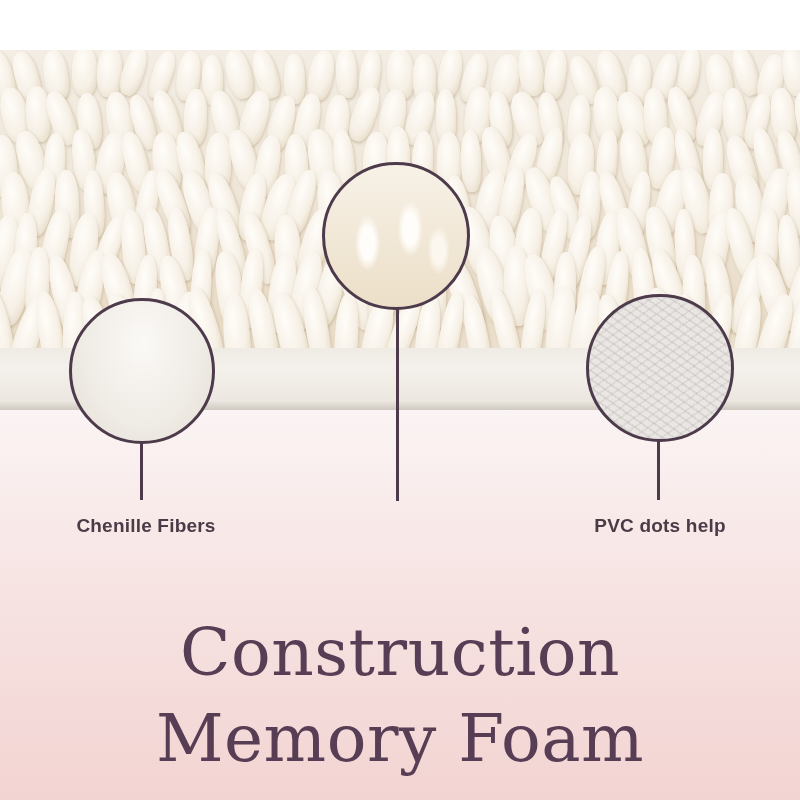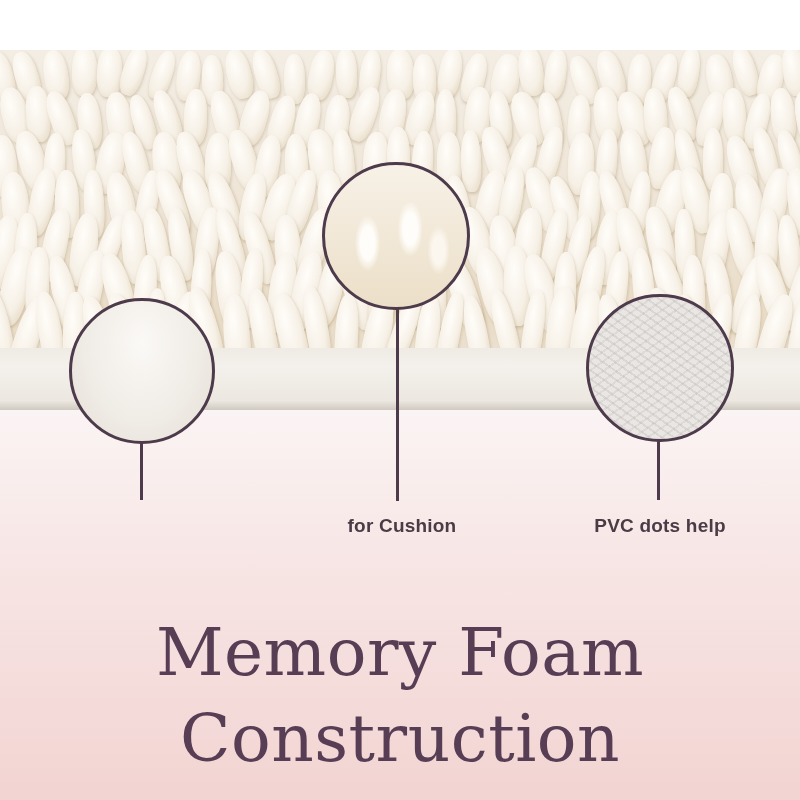--- a/index.html
+++ b/index.html
@@ -255,30 +255,30 @@
       <div class="loop" style="left: 736px; top: 238px; width: 22px; height: 86px; transform: rotate(9.9deg);"></div>
       <div class="loop" style="left: 761px; top: 237px; width: 26px; height: 86px; transform: rotate(16.8deg);"></div>
       <div class="loop" style="left: 790px; top: 237px; width: 20px; height: 86px; transform: rotate(9.7deg);"></div>
     </div>
   <div class="base"></div>
 </div>
 
 <div class="circle fibers" style="left:69px; top:298px; width:146px; height:146px;"></div>
 <div class="stem" style="left:140px; top:443px; height:57px;"></div>
 <div class="label" style="left:16px; top:512px;">
+  <div>Chenille Fibers</div>
 </div>
 
 <div class="circle foam" style="left:322px; top:162px; width:148px; height:148px;"></div>
 <div class="stem" style="left:396px; top:309px; height:192px;"></div>
 <div class="label" style="left:272px; top:512px;">
-  <div>for Cushion</div>
 </div>
 
 <div class="circle grip" style="left:586px; top:294px; width:148px; height:148px;"></div>
 <div class="stem" style="left:657px; top:441px; height:59px;"></div>
 <div class="label" style="left:530px; top:512px;">
   <div>PVC dots help</div>
 </div>
 
 <div class="headline" style="top:610px;">
+  <div>Construction</div>
   <div>Memory Foam</div>
-  <div>Construction</div>
 </div>
 
 </body></html>

